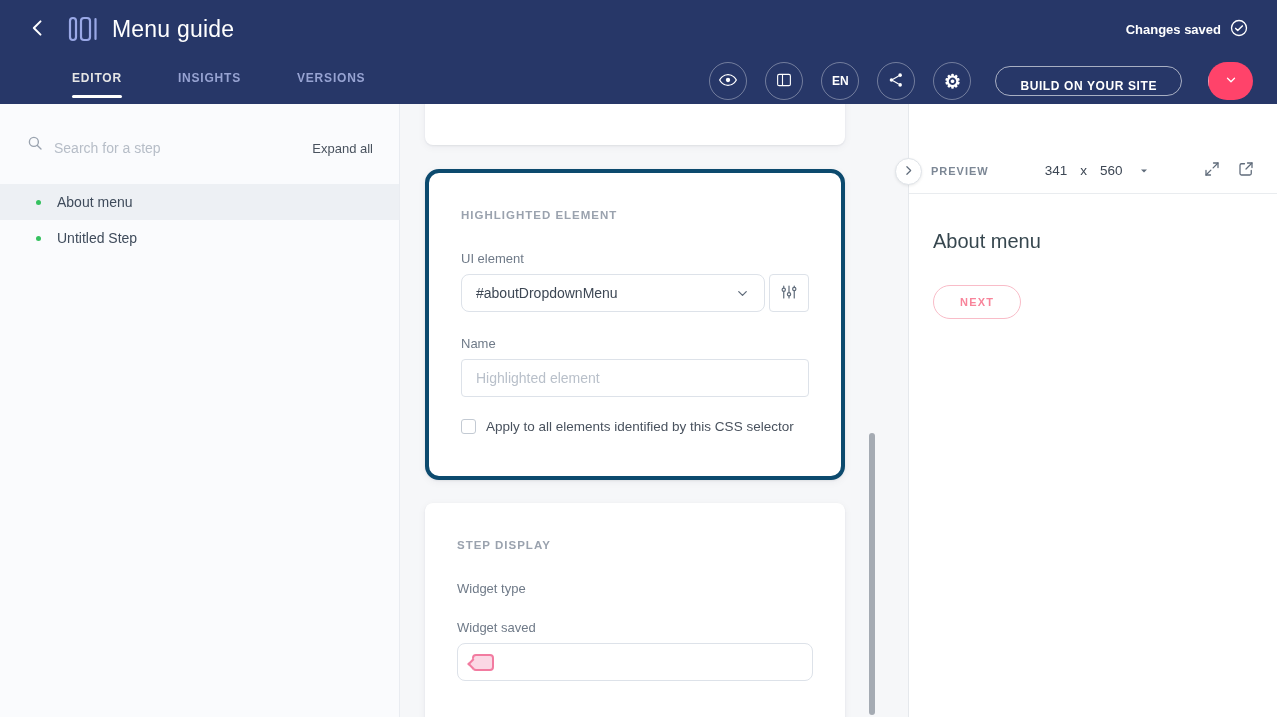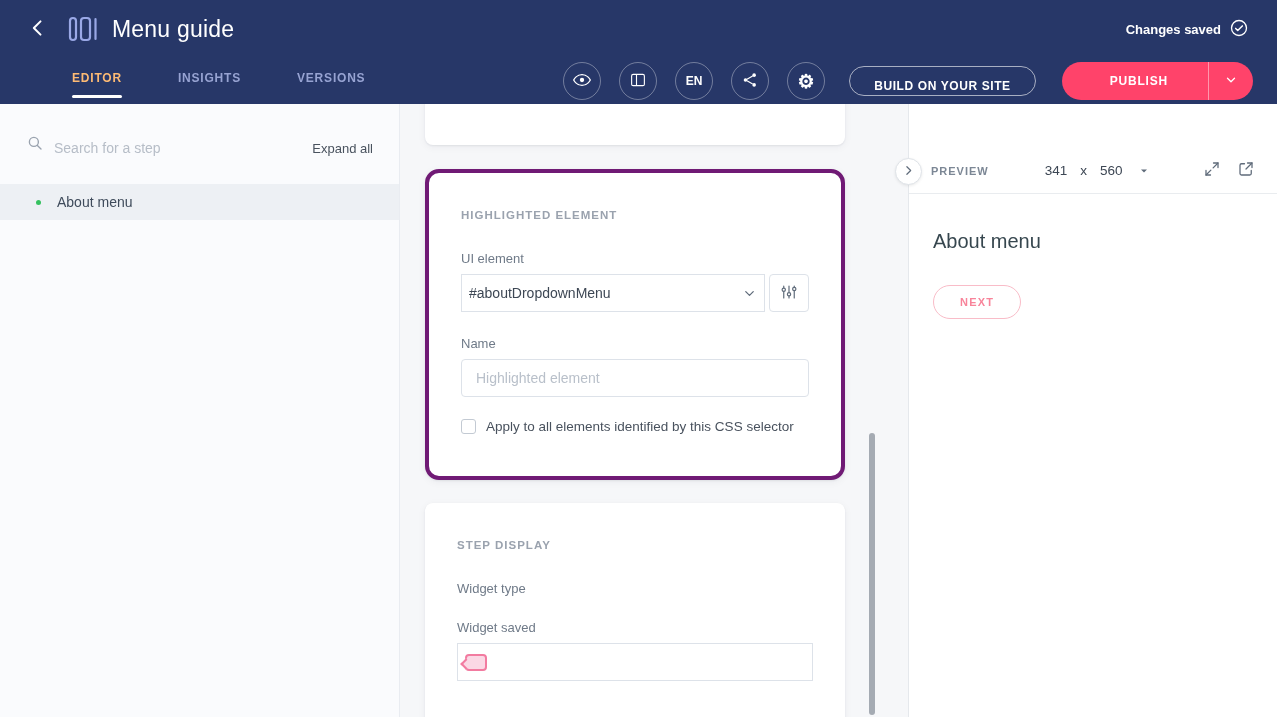--- a/index.html
+++ b/index.html
@@ -8,21 +8,21 @@
   
   .header { height:104px; background:#273768; color:#fff; }
   .header-top { height:58px; display:flex; align-items:center; padding:0 28px; }
   .back-btn { background:none; border:none; cursor:pointer; margin-right:20px; display:flex; align-items:center; }
   .logo { margin-right:14px; display:flex; align-items:center; }
   .app-title { font-size:23px; font-weight:500; color:#fff; letter-spacing:.2px; }
   .changes-saved { margin-left:auto; display:flex; align-items:center; gap:8px; font-size:13px; font-weight:700; }
   .header-bottom { height:46px; display:flex; align-items:stretch; padding:0 24px 0 72px; }
   .tabs { display:flex; gap:56px; }
   .tab { position:relative; display:flex; align-items:center; font-size:12px; font-weight:700; letter-spacing:.8px; color:#97a3d2; cursor:pointer; padding-bottom:6px; }
-  .tab.active { color:#fdba74; }
+  .tab.active { color:#e5e5e5; }
   .tab.active::after { content:""; position:absolute; left:0; right:0; bottom:6px; height:3px; border-radius:2px; background:#fff; }
   .header-actions { margin-left:auto; display:flex; align-items:center; gap:18px; }
   .circle-btn { width:38px; height:38px; border-radius:50%; border:1px solid rgba(255,255,255,.35); background:transparent; display:flex; align-items:center; justify-content:center; cursor:pointer; color:#fff; font-size:12px; font-weight:700; }
   .gear-glyph { font-size:19px; line-height:1; color:#fff; }
   .build-btn { height:30px; padding:12px 24px; border-radius:19px; border:1px solid rgba(255,255,255,.6); background:transparent; color:#fff; font-size:12px; font-weight:700; letter-spacing:.6px; cursor:pointer; margin-left:6px; }
   .publish-group { display:flex; height:38px; border-radius:19px; overflow:hidden; background:#ff436a; margin-left:8px; }
   .publish-main { border:none; background:transparent; color:#fff; font-size:12px; font-weight:700; letter-spacing:.8px; padding:0 40px 0 48px; cursor:pointer; }
   .publish-divider { width:1px; background:rgba(255,255,255,.45); }
   .publish-caret { border:none; background:transparent; width:44px; display:flex; align-items:center; justify-content:center; cursor:pointer; }
 
@@ -38,26 +38,26 @@
   .step-list { margin-top:8px; }
   .step-item { height:36px; display:flex; align-items:center; gap:16px; padding-left:36px; font-size:14px; color:#3f4b5b; cursor:pointer; }
   .step-item.active { background:#edf0f4; }
   .step-dot { width:5px; height:5px; border-radius:50%; background:#35c15f; flex:none; }
 
   
   .main { flex:1; position:relative; background:#f6f7f9; overflow:hidden; }
   .content-col { width:420px; margin-left:25px; }
   .card { background:#fff; border-radius:8px; box-shadow:0 1px 2px rgba(30,40,60,.08), 0 2px 8px rgba(30,40,60,.05); }
   .card-partial { height:71px; margin-top:-30px; }
-  .card-highlight { margin-top:24px; border:4px solid #701a75; border-radius:14px; padding:36px 32px 42px; }
+  .card-highlight { margin-top:24px; border:4px solid #0c4a6e; border-radius:14px; padding:36px 32px 42px; }
   .card-step { margin-top:23px; padding:36px 32px 40px; height:420px; }
   .section-title { font-size:11.5px; font-weight:600; letter-spacing:1px; color:#9aa2ae; margin-bottom:30px; }
   .field-label { font-size:13px; color:#6f7a88; margin:24px 0 8px; }
   .field-label.first { margin-top:0; }
-  .select { height:38px; border:1px solid #dde2e9; border-radius:0; background:#fff; display:flex; align-items:center; padding:0 7px; font-size:14px; color:#3d4754; cursor:pointer; }
+  .select { height:38px; border:1px solid #dde2e9; border-radius:8px; background:#fff; display:flex; align-items:center; padding:0 14px; font-size:14px; color:#3d4754; cursor:pointer; }
   .select .caret { margin-left:auto; display:flex; }
   .ui-row { display:flex; gap:4px; }
   .ui-row .select { flex:1; }
   .tune-btn { width:40px; height:38px; border:1px solid #dde2e9; border-radius:4px; background:#fff; display:flex; align-items:center; justify-content:center; cursor:pointer; }
   .text-input { width:100%; height:38px; border:1px solid #dde2e9; border-radius:4px; padding:0 14px; font-size:14px; color:#3d4754; outline:none; font-family:"Liberation Sans", sans-serif; }
   .text-input::placeholder { color:#b9c0ca; }
   .checkbox-row { margin-top:22px; display:flex; align-items:flex-start; gap:10px; }
   .checkbox { width:15px; height:15px; border:1.5px solid #c3cad3; border-radius:3px; background:#fff; flex:none; cursor:pointer; }
   .checkbox-label { font-size:13.5px; color:#49525e; }
   .widget-icon { width:22px; height:17px; border:2px solid #f27ba0; background:#fbd8e5; border-radius:4px; position:relative; margin-right:12px; flex:none; }
@@ -142,21 +142,20 @@
               <line x1="8" y1="11" x2="15.5" y2="6.6" stroke="#fff" stroke-width="1.5"></line>
               <line x1="8" y1="13" x2="15.5" y2="17.4" stroke="#fff" stroke-width="1.5"></line>
             </svg>
         </span>
       </button>
       <button class="circle-btn">
         <span class="gear-glyph">⚙</span>
       </button>
       <button class="build-btn">BUILD ON YOUR SITE</button>
       <div class="publish-group">
-        <button class="publish-main">PUBLISH</button>
         <div class="publish-divider"></div>
         <button class="publish-caret">
           <span>
             <svg width="14" height="14" viewBox="0 0 24 24">
                 <path d="M6 9l6 6 6-6" fill="none" stroke="#fff" stroke-width="2.2" stroke-linecap="round" stroke-linejoin="round"></path>
               </svg>
           </span>
         </button>
       </div>
     </div>
@@ -173,20 +172,24 @@
             <line x1="15.2" y1="15.2" x2="20" y2="20" stroke="#9aa3af" stroke-width="1.8" stroke-linecap="round"></line>
           </svg>
       </span>
       <input class="search-input" placeholder="Search for a step" style="">
       <span class="expand-all">Expand all</span>
     </div>
     <div class="step-list">
       <div class="step-item active">
         <span class="step-dot"></span>
         <span>About menu</span>
+      </div>
+      <div class="step-item">
+        <span class="step-dot"></span>
+        <span>Untitled Step</span>
       </div>
     </div>
   </div>
 
   <div class="main">
     <div class="content-col">
 
       <div class="card card-partial"></div>
 
       <div class="card card-highlight">

